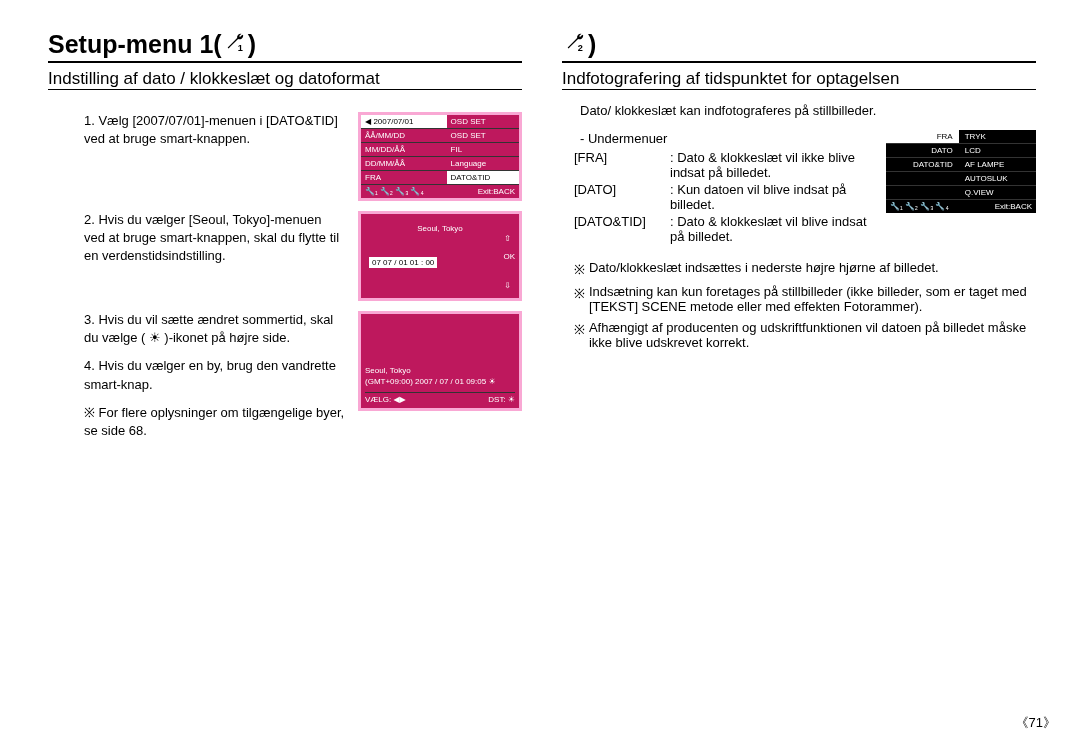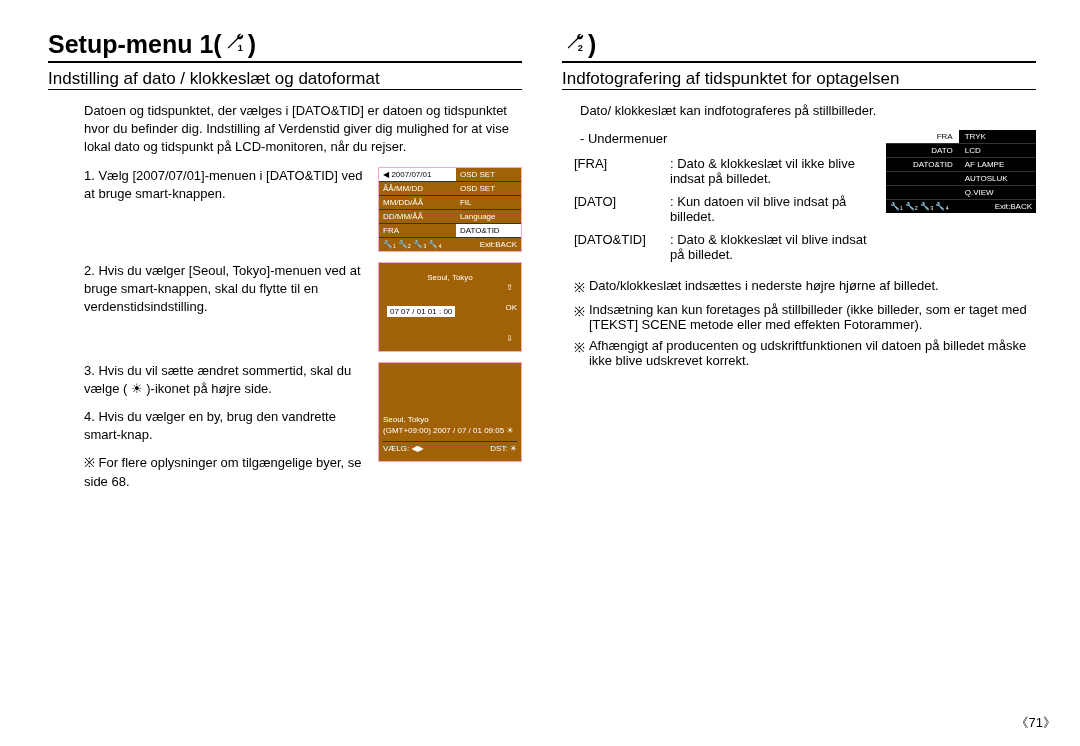--- a/index.html
+++ b/index.html
@@ -44,25 +44,25 @@
   }
   .body-text { font-size: 13px; line-height: 1.4; }
   .indent1 { margin-left: 18px; }
   .indent2 { margin-left: 36px; }
   .row-with-panel { display: flex; gap: 12px; align-items: flex-start; margin-top: 10px; }
   .row-with-panel .text { flex: 1; }
   .spacer { height: 10px; }
 
   
   .panel {
-    background: #a16207;
+    background: #be185d;
     color: #fff;
     font-size: 8px;
-    width: 144px;
-    border: 1px solid #f9a8d4;
+    width: 164px;
+    border: 3px solid #f9a8d4;
   }
   .panel-table { width: 100%; border-collapse: collapse; }
   .panel-table td {
     border-bottom: 1px solid #333;
     padding: 2px 4px;
     white-space: nowrap;
   }
   .panel-table td.hl { background:#fff; color:#000; }
   .panel-footer {
     display: flex;
@@ -83,21 +83,21 @@
   .panel3 .gmt { font-size:8px; margin-top:2px; }
   .panel3 .foot { display:flex; justify-content:space-between; font-size:8px; margin-top:6px; border-top:1px solid #333; padding-top:2px;gap:42px;}
 
   .panel-right {
     background:#000; color:#fff; font-size:8px; width:150px;
   }
   .panel-right table { width:100%; border-collapse:collapse; }
   .panel-right td { padding:2px 6px; border-bottom:1px solid #333; white-space:nowrap; }
   .panel-right td.hl { background:#fff; color:#000; }
 
-  .submenu-row { display:flex; gap:6px; font-size:13px; margin-left:12px; margin-top:8px;}
+  .submenu-row { display:flex; gap:6px; font-size:13px; margin-left:12px; margin-top:2px;}
   .submenu-row .lbl { width: 90px; }
   .submenu-row .desc { flex:1; }
 
   .note { display:flex; gap:4px; font-size:13px; margin-left:12px; margin-top:6px; }
   .note .star { flex-shrink:0; }
   .pageno {
     position:absolute;
     bottom: 14px; right: 24px;
     font-size: 13px;
   }
@@ -113,21 +113,20 @@
           <path d="M21 5a4 4 0 0 1-5.6 3.7L7 17l-2 2-1-1 2-2 8.3-8.4A4 4 0 0 1 19 3l-2.5 2.5 1 1L20 4z" fill="#000"></path>
           <text x="15" y="22" font-size="10" font-family="Arial" fill="#000">1</text>
         </svg>
     </span>
     <span> )</span>
   </div>
 
   <div class="section-title">Indstilling af dato / klokkeslæt og datoformat</div>
 
   <div class="body-text indent1">
-    <div class="indent1">Datoen og tidspunktet, der vælges i [DATO&amp;TID] er datoen og tidspunktet hvor du befinder dig. Indstilling af Verdenstid giver dig mulighed for at vise lokal dato og tidspunkt på LCD-monitoren, når du rejser.</div>
   </div>
 
   <div class="row-with-panel indent2">
     <div class="text body-text">1. Vælg [2007/07/01]-menuen i [DATO&amp;TID] ved at bruge smart-knappen.</div>
     <div class="panel">
       <table class="panel-table">
         <tbody>
             <tr>
               <td class="hl">◀  2007/07/01</td>
               <td>OSD SET</td>

